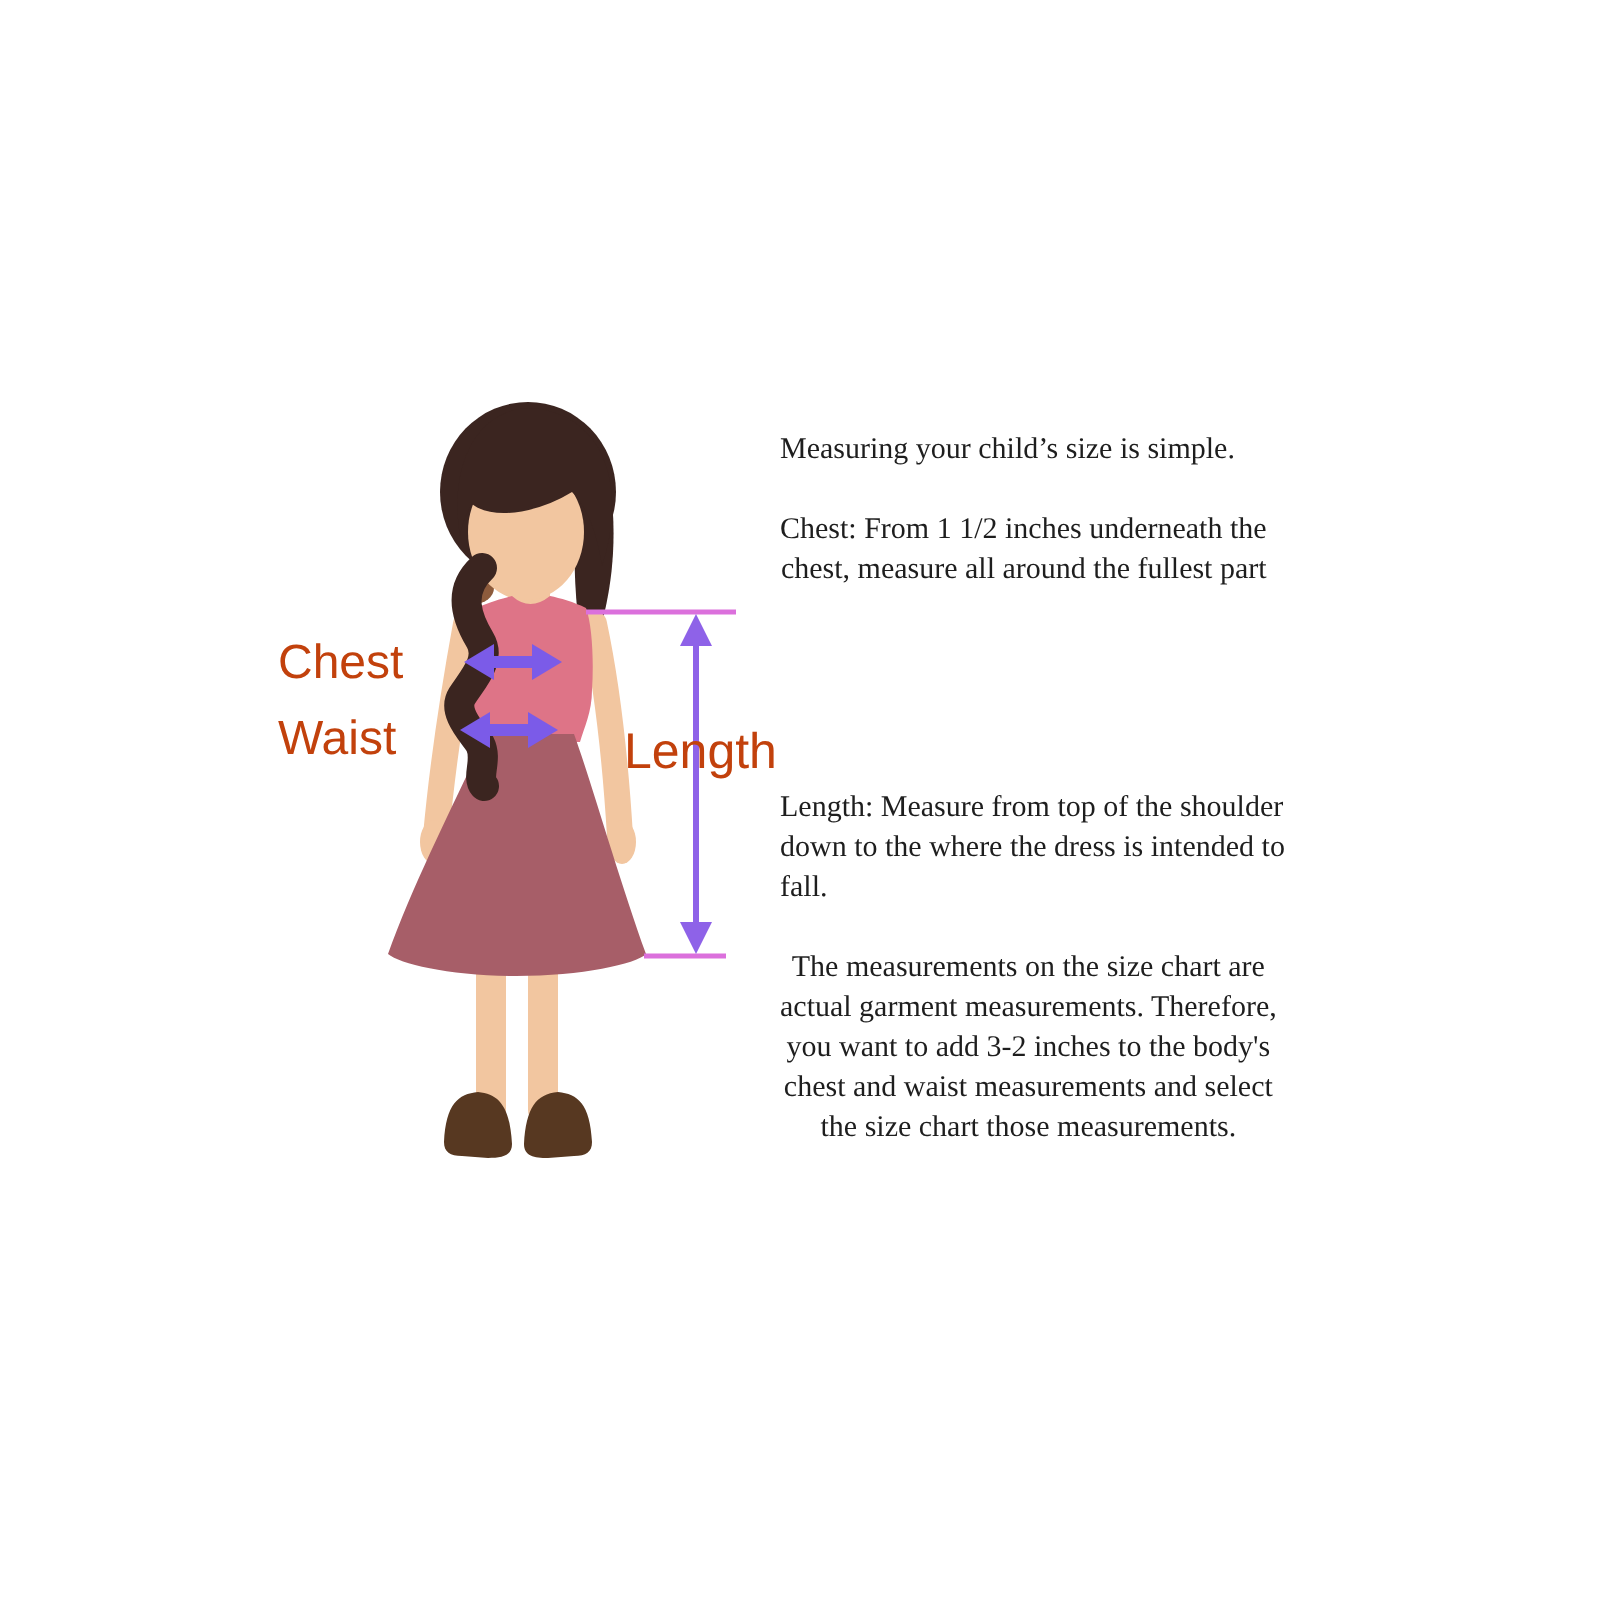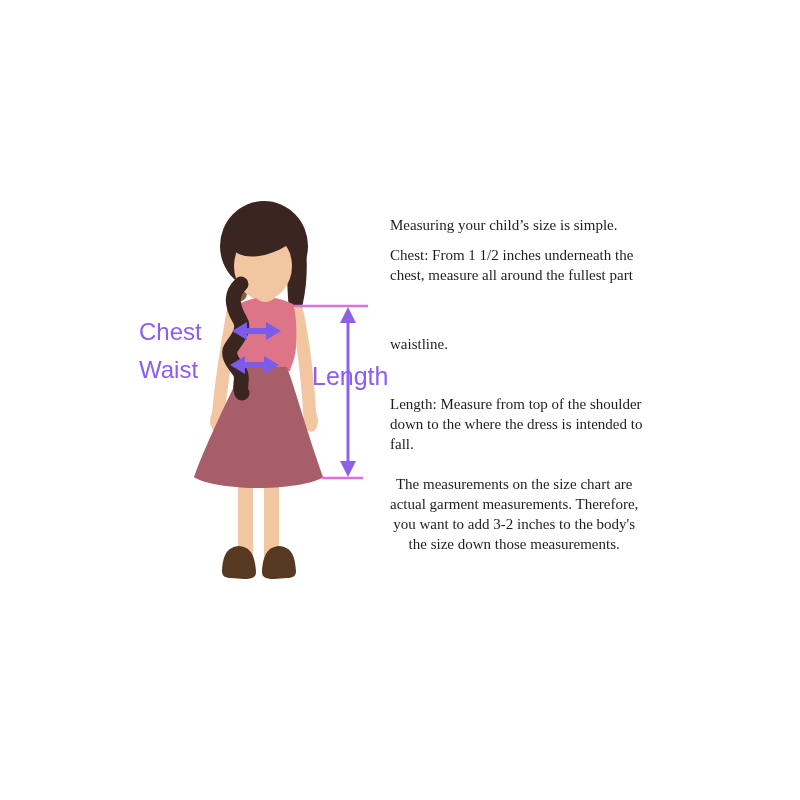--- a/index.html
+++ b/index.html
@@ -2,33 +2,33 @@
 <html><head>
 <meta charset="utf-8">
 <style>
   html,body { margin:0; padding:0; background:#ffffff; }
   .canvas {
     position:relative; width:800px; height:800px; background:#ffffff;
     overflow:hidden; font-family:"Liberation Sans", sans-serif;
   }
   svg.figure { position:absolute; left:0; top:0; width:800px; height:800px; }
   .label {
-    position:absolute; color:#8b5cf6; font-size:24px;
+    position:absolute; color:#c2410c; font-size:24px;
     font-family:"Liberation Sans", sans-serif; line-height:1.1; z-index:3;
   }
   .label.chest  { left:139px; top:319px; }
   .label.waist  { left:139px; top:357px; }
   .label.length { left:312px; top:363px; font-size:25px; }
   .instructions {
     position:absolute; left:390px; top:0; width:290px; z-index:2;
     color:#1e1e1e; font-family:"Liberation Serif", serif; font-size:15px;
   }
   .para { position:absolute; left:0; margin:0; }
   .para .line { display:block; white-space:nowrap; line-height:20px; }
-  .p1 { top:215px; } .p2 { top:245px; } .p3 { top:334px; }
+  .p1 { top:215px; } .p2 { top:255px;text-align:right; } .p3 { top:334px; }
   .p4 { top:394px; } .p5 { top:474px;text-align:center; }
 </style>
 </head>
 <body>
 
 <div class="canvas">
 
   <svg class="figure" viewBox="0 0 800 800">
 
     <ellipse cx="264" cy="246" rx="44" ry="45" fill="#3B2520"></ellipse>
@@ -96,27 +96,27 @@
 
   <div class="instructions">
     <p class="para p1">
       <span class="line">Measuring your child’s size is simple.</span>
     </p>
     <p class="para p2">
       <span class="line">Chest: From 1 1/2 inches underneath the</span>
       <span class="line">chest, measure all around the fullest part</span>
     </p>
     <p class="para p3">
-      <span class="line">waistline.</span>
     </p>
     <p class="para p4">
       <span class="line">Length: Measure from top of the shoulder</span>
       <span class="line">down to the where the dress is intended to</span>
       <span class="line">fall.</span>
     </p>
     <p class="para p5">
       <span class="line">The measurements on the size chart are</span>
       <span class="line">actual garment measurements. Therefore,</span>
       <span class="line">you want to add 3-2 inches to the body's</span>
-      <span class="line">the size down those measurements.</span>
+      <span class="line">chest and waist measurements and select</span>
+      <span class="line">the size chart those measurements.</span>
     </p>
   </div>
 </div>
 
 </body></html>

